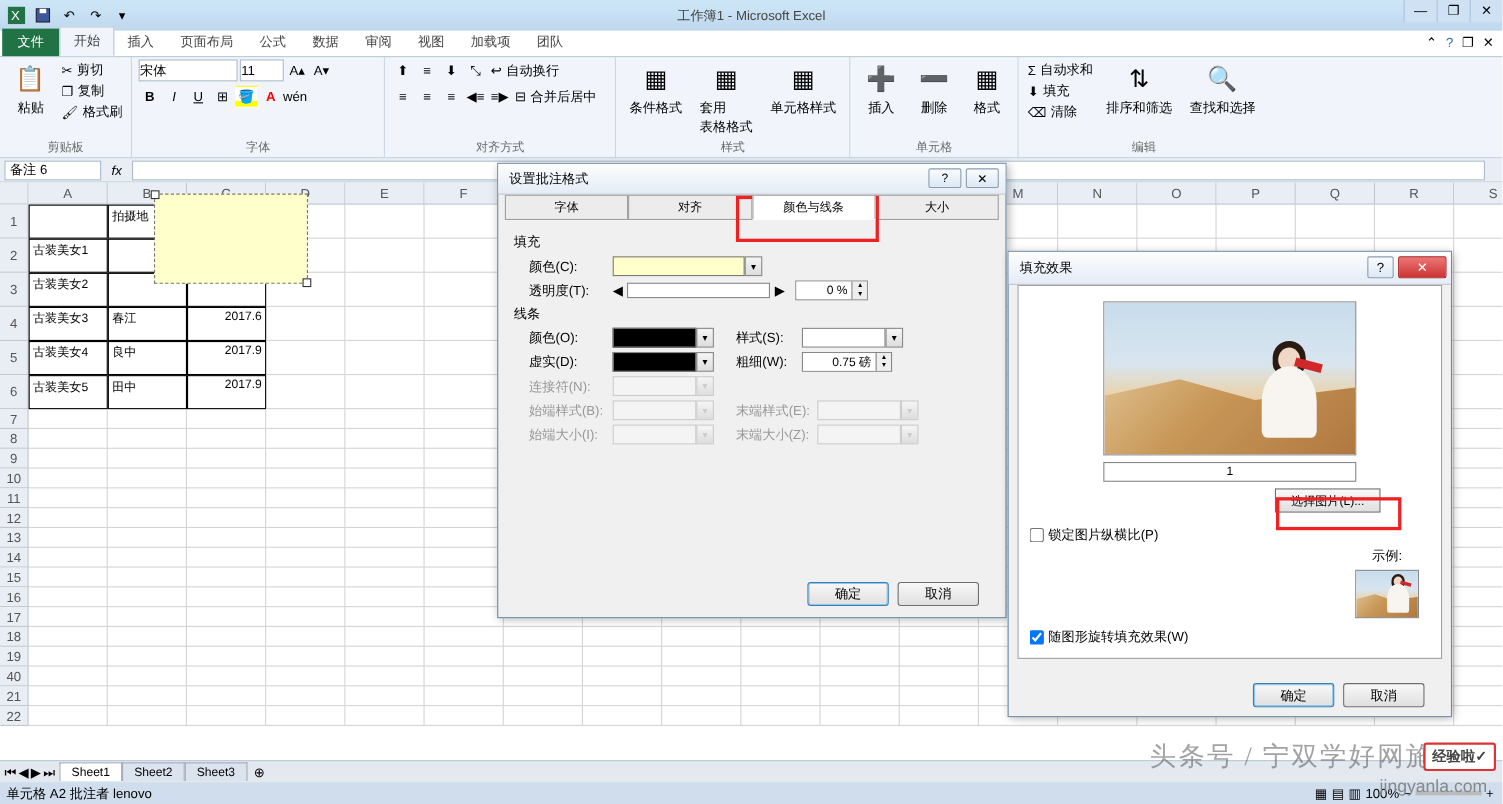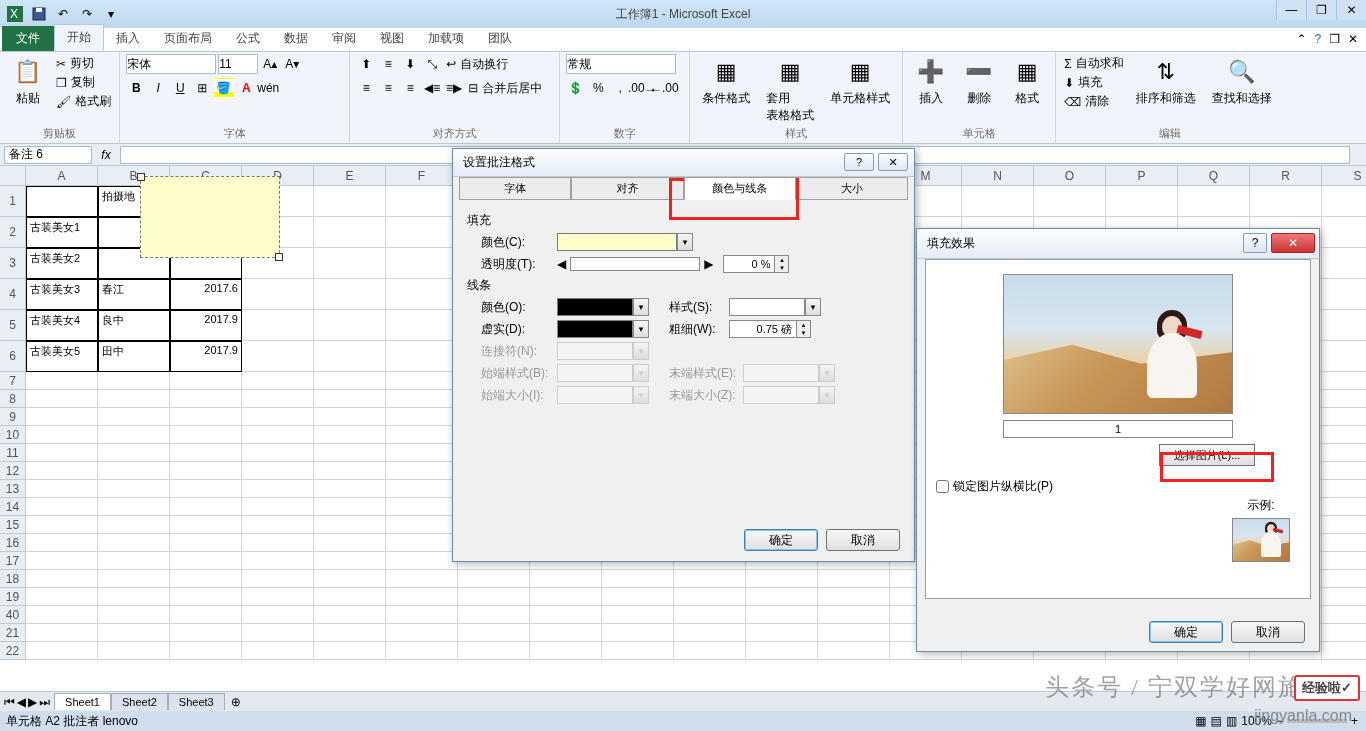--- a/index.html
+++ b/index.html
@@ -77,21 +77,21 @@
 .dlg-row { display: flex; align-items: center; margin: 4px 0; }
 .dlg-label { width: 90px; padding-left: 14px; }
 .dlg-section { margin: 4px 0; }
 .color-select { width: 120px; height: 18px; border: 1px solid #7a7a7a; background: #ffffcc; display: inline-block; }
 .color-select.black { background: #000; }
 .dropdown-btn { width: 16px; height: 18px; border: 1px solid #888; background: linear-gradient(#f5f5f5,#ddd); display: inline-flex; align-items: center; justify-content: center; font-size: 9px; }
 .spinner { display: inline-flex; border: 1px solid #888; }
 .spinner input { width: 50px; border: none; text-align: right; padding-right: 4px; font-size: 11px; }
 .spinner-btns { display: flex; flex-direction: column; }
 .spinner-btn { width: 14px; height: 8px; border-left: 1px solid #888; background: #eee; font-size: 7px; line-height: 7px; text-align: center; }
-.dlg-buttons { position: absolute; bottom: 10px; right: 14px; display: flex; gap: 8px; }
+.dlg-buttons { position: absolute; bottom: 10px; right: 24px; display: flex; gap: 8px; }
 .dlg-button { width: 74px; height: 22px; border: 1px solid #707070; background: linear-gradient(#f8f8f8,#e0e0e0); border-radius: 3px; }
 .dlg-button.default { border: 1px solid #3c7fb1; box-shadow: 0 0 0 1px #8cc6ee inset; }
 .redbox1 { position: absolute; border: 3px solid #e22; }
 
 
 .dialog2 { top: 228px; left: 916px; width: 404px; height: 424px; }
 .dlg2-title { height: 30px; background: linear-gradient(#fdfdfd, #e4ecf7); display: flex; align-items: center; padding-left: 10px; position: relative; border-bottom: 1px solid #c0c8d0; }
 .dlg2-close { position: absolute; right: 4px; top: 4px; width: 44px; height: 20px; background: linear-gradient(#e77,#c33); border: 1px solid #a22; border-radius: 2px; color: #fff; display: flex; align-items: center; justify-content: center; }
 .dlg2-help { position: absolute; right: 52px; top: 4px; width: 24px; height: 20px; border: 1px solid #8a9db0; border-radius: 2px; background: linear-gradient(#fafcfe,#dce8f4); display: inline-flex; align-items: center; justify-content: center; }
 .dlg2-tabs { display: flex; margin: 8px 8px 0 8px; }
@@ -241,33 +241,20 @@
         <span class="tiny-btn">≡▶</span>
         <div class="small-btn">
             <span>⊟</span>
             <span>合并后居中</span>
           </div>
       </div>
     </div>
     <div class="rgroup-label">对齐方式</div>
   </div>
 
-  <div class="rgroup" style="width:130px">
-    <div class="rgroup-content" style="flex-direction:column;gap:4px">
-      <input class="font-select" style="width: 110px;" value="常规">
-      <div class="btn-row">
-        <span class="tiny-btn">💲</span>
-        <span class="tiny-btn">%</span>
-        <span class="tiny-btn">,</span>
-        <span class="tiny-btn">.00→</span>
-        <span class="tiny-btn">←.00</span>
-      </div>
-    </div>
-    <div class="rgroup-label">数字</div>
-  </div>
 
   <div class="rgroup">
     <div class="rgroup-content">
       <div class="big-btn">
           <span class="icon">▦</span>
           <span>条件格式</span>
         </div>
       <div class="big-btn">
           <span class="icon">▦</span>
           <span style="white-space:pre">套用
@@ -949,20 +936,24 @@
         <div class="sky"></div>
           <div class="dune"></div>
         <div class="woman" style="transform:scale(0.4);transform-origin:bottom right;right:8px;bottom:4px">
             <div class="woman-hair"></div>
             <div class="woman-head"></div>
             <div class="woman-body"></div>
             <div class="woman-ribbon"></div>
           </div>
       </div>
     </div>
+    <div class="checkbox-row" style="position:absolute;bottom:10px;left:10px">
+      <input type="checkbox" checked="" style="">
+      <span>随图形旋转填充效果(W)</span>
+    </div>
   </div>
   <div class="dlg-buttons" style="bottom:8px">
     <button class="dlg-button default">确定</button>
     <button class="dlg-button">取消</button>
   </div>
 </div>
 
 <div class="watermark">头条号 / 宁双学好网施老师</div>
 <div class="jy-badge">经验啦✓</div>
 <div class="watermark-logo">jingyanla.com</div>

